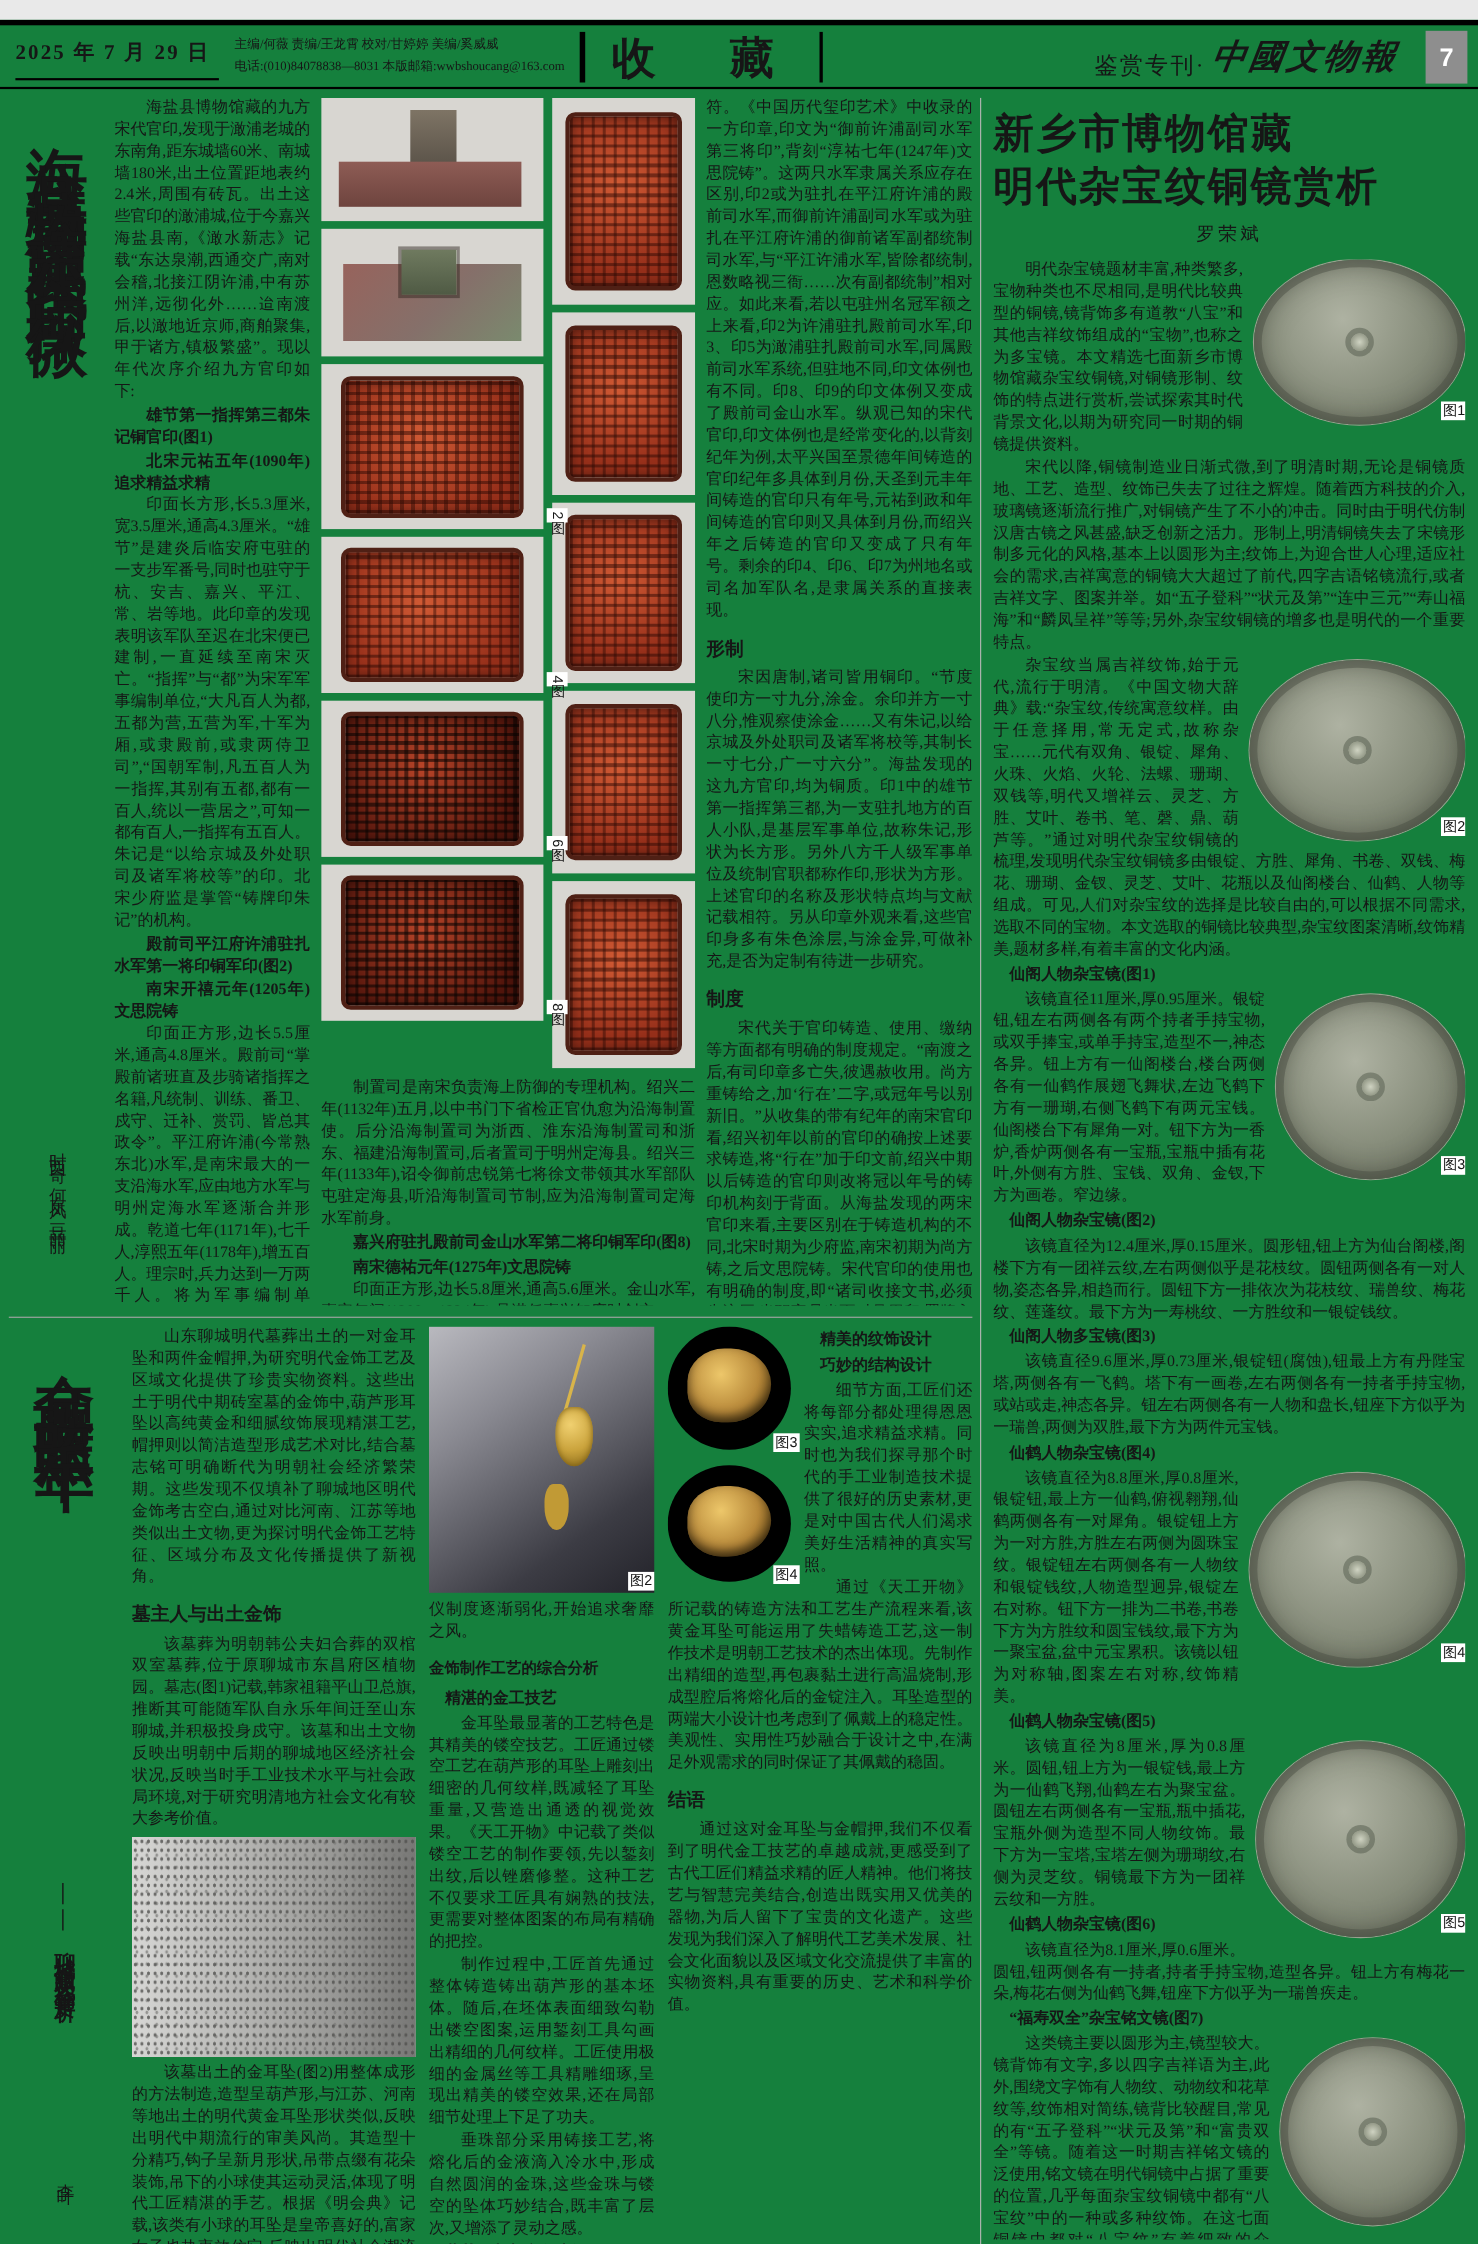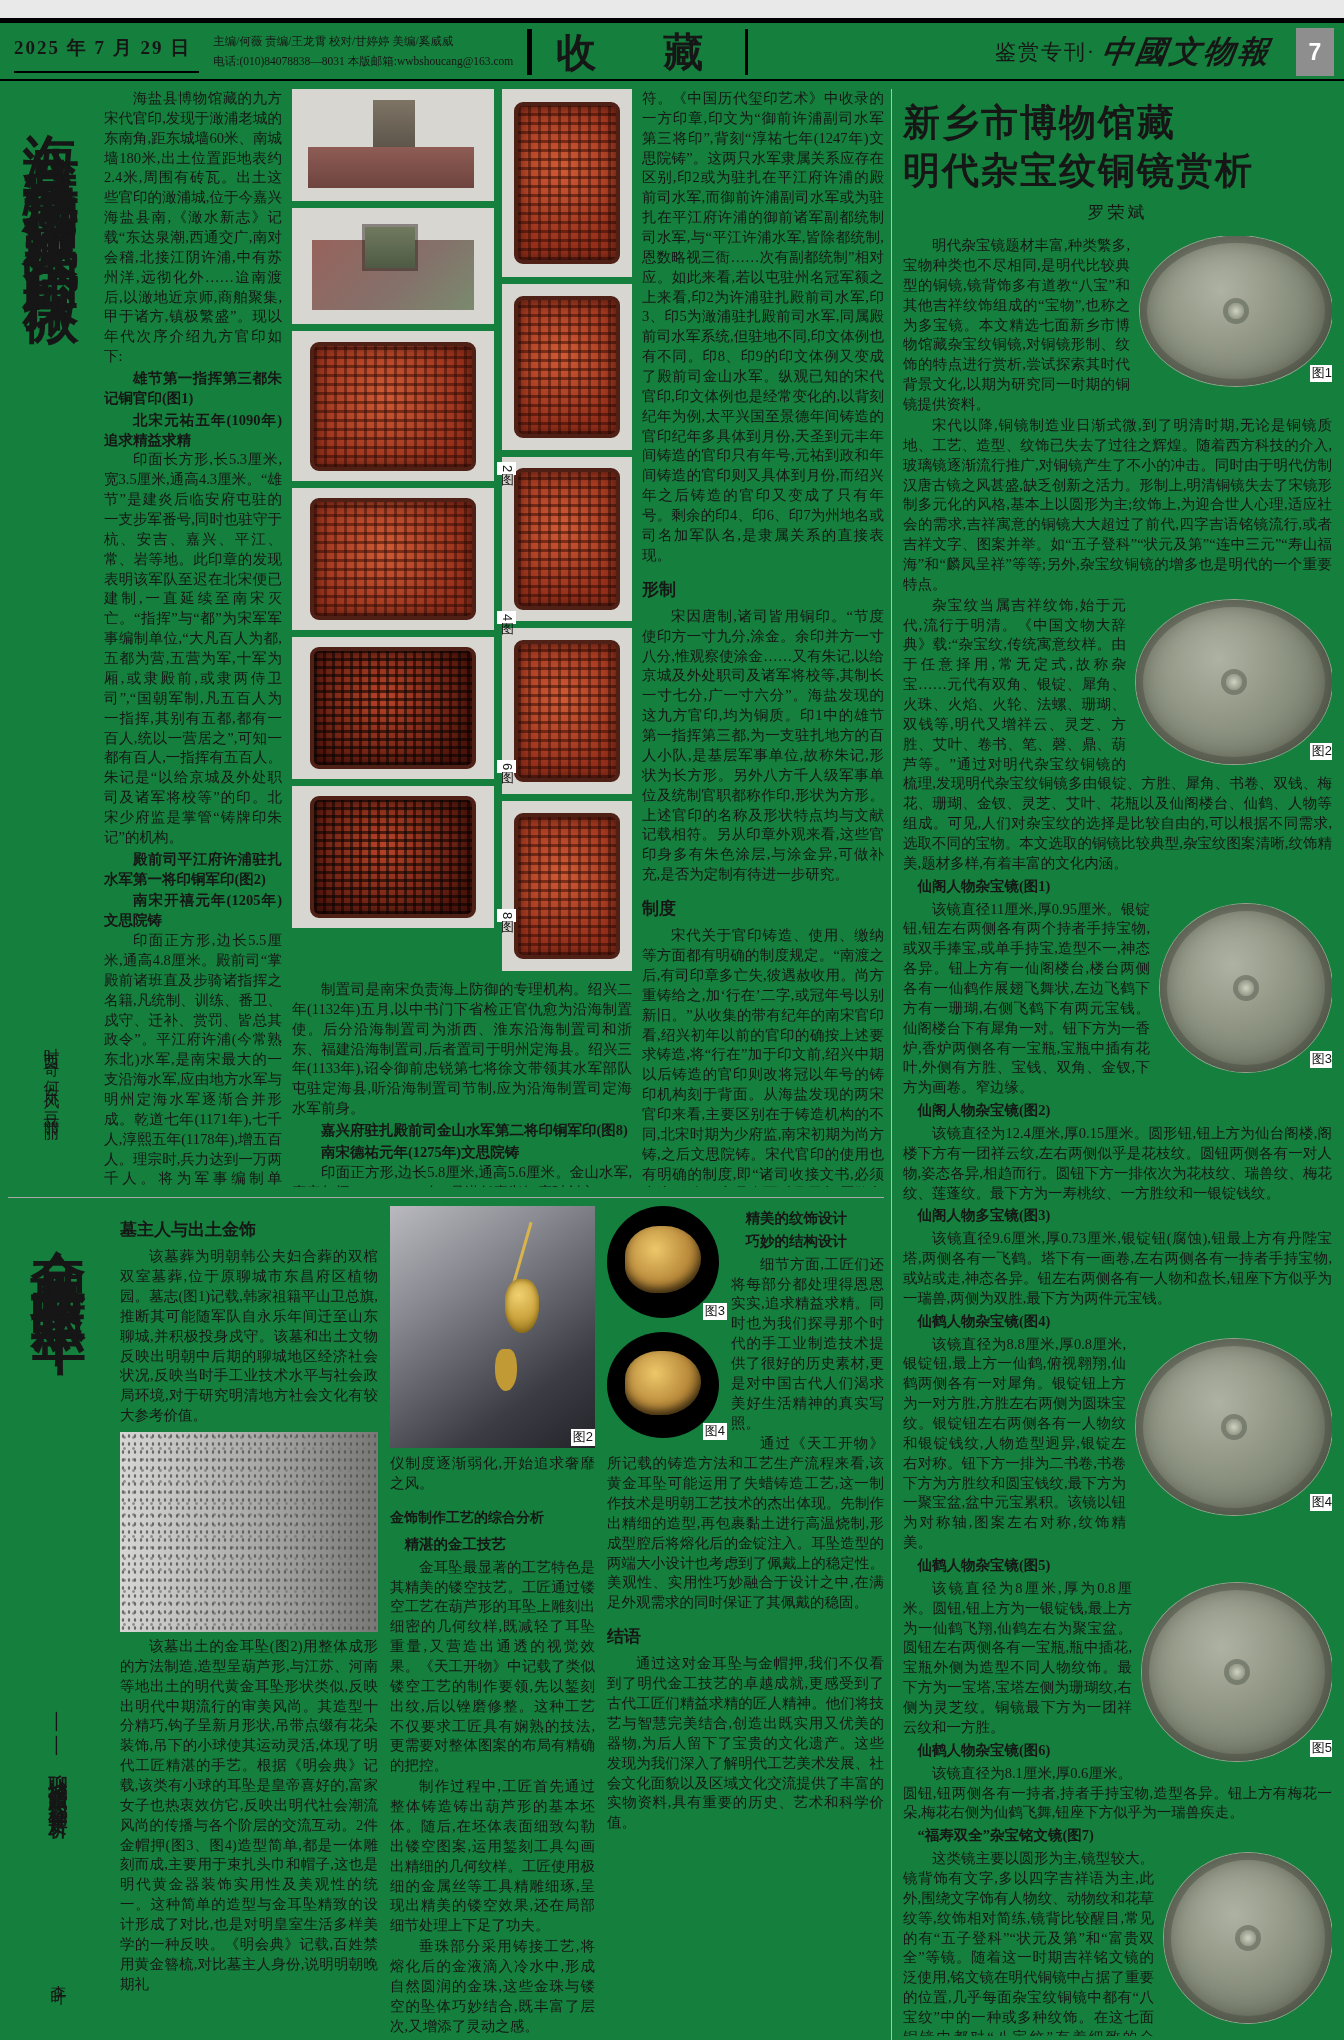--- a/index.html
+++ b/index.html
@@ -5,21 +5,21 @@
   html,body{margin:0;padding:0;background:#e9e9e9}
   .page{position:relative;width:1344px;height:2040px;background:#15803d;margin:18px auto;
         font-family:"Liberation Serif","DejaVu Serif",serif;color:#161616;overflow:hidden}
   .topline{height:5px;background:#000}
   header{height:54px;display:flex;align-items:center;padding:2px 10px 0 14px;gap:14px}
   .date{font-size:19px;font-weight:bold;letter-spacing:2px;border-bottom:2px solid #000;padding:4px 8px 10px 0;white-space:nowrap}
   .ed{font-size:11.5px;line-height:1.7;white-space:nowrap}
   .bar{width:5px;height:46px;background:#000}
   .bar.thin{width:3px}
   .sec-title{font-size:40px;font-weight:900;letter-spacing:28px;font-family:"Liberation Sans",sans-serif;white-space:nowrap;padding-left:10px}
-  .brand{margin-left:auto;display:flex;align-items:center;gap:6px;white-space:nowrap}
+  .brand{margin-left:auto;display:flex;align-items:flex-end;gap:6px;white-space:nowrap}
   .edition{font-size:21px;letter-spacing:2px}
   .logo{font-size:31px;font-weight:900;font-style:italic;letter-spacing:3px;transform:skewX(-8deg);display:inline-block}
   .pagenum{width:38px;height:48px;background:#8e8e8e;color:#fff;font:700 23px "Liberation Sans",sans-serif;
            display:flex;align-items:center;justify-content:center;margin-left:10px}
   .rule{height:2px;background:#000}
   main{display:flex;padding:8px 8px 0 8px;gap:7px}
   .left{width:876px;flex:none}
   .vsep{width:1px;background:#b9b9b9}
   .rightsec{flex:1;padding:0 4px;overflow:hidden}
 
@@ -210,20 +210,21 @@
 
       <div class="hsep"></div>
 
       <article class="a3">
         <div class="a3-title">
           <div class="vt3">金耳璎映照千年</div>
           <div class="vt3sub">——聊城馆藏明代金饰赏析</div>
           <div class="va3">李叶</div>
         </div>
         <div class="a3-col c1">
+            <div class="blk p">山东聊城明代墓葬出土的一对金耳坠和两件金帽押,为研究明代金饰工艺及区域文化提供了珍贵实物资料。这些出土于明代中期砖室墓的金饰中,葫芦形耳坠以高纯黄金和细腻纹饰展现精湛工艺,帽押则以简洁造型形成艺术对比,结合墓志铭可明确断代为明朝社会经济繁荣期。这些发现不仅填补了聊城地区明代金饰考古空白,通过对比河南、江苏等地类似出土文物,更为探讨明代金饰工艺特征、区域分布及文化传播提供了新视角。</div>
             <div class="blk h-sec">墓主人与出土金饰</div>
             <div class="blk p">该墓葬为明朝韩公夫妇合葬的双棺双室墓葬,位于原聊城市东昌府区植物园。墓志(图1)记载,韩家祖籍平山卫总旗,推断其可能随军队自永乐年间迁至山东聊城,并积极投身戍守。该墓和出土文物反映出明朝中后期的聊城地区经济社会状况,反映当时手工业技术水平与社会政局环境,对于研究明清地方社会文化有较大参考价值。</div>
             <div class="fig rub" style="height: 200px; margin: 6px 0px 5px;">
               <i class="ph"></i>
             </div>
             <div class="blk p">该墓出土的金耳坠(图2)用整体成形的方法制造,造型呈葫芦形,与江苏、河南等地出土的明代黄金耳坠形状类似,反映出明代中期流行的审美风尚。其造型十分精巧,钩子呈新月形状,吊带点缀有花朵装饰,吊下的小球使其运动灵活,体现了明代工匠精湛的手艺。根据《明会典》记载,该类有小球的耳坠是皇帝喜好的,富家女子也热衷效仿它,反映出明代社会潮流风尚的传播与各个阶层的交流互动。2件金帽押(图3、图4)造型简单,都是一体雕刻而成,主要用于束扎头巾和帽子,这也是明代黄金器装饰实用性及美观性的统一。这种简单的造型与金耳坠精致的设计形成了对比,也是对明皇室生活多样美学的一种反映。《明会典》记载,百姓禁用黄金簪梳,对比墓主人身份,说明明朝晚期礼</div>
           </div>
         <div class="a3-col c2">
             <div class="fig gold2" style="height: 242px; margin-bottom: 6px;">
               <i class="ph"></i>

